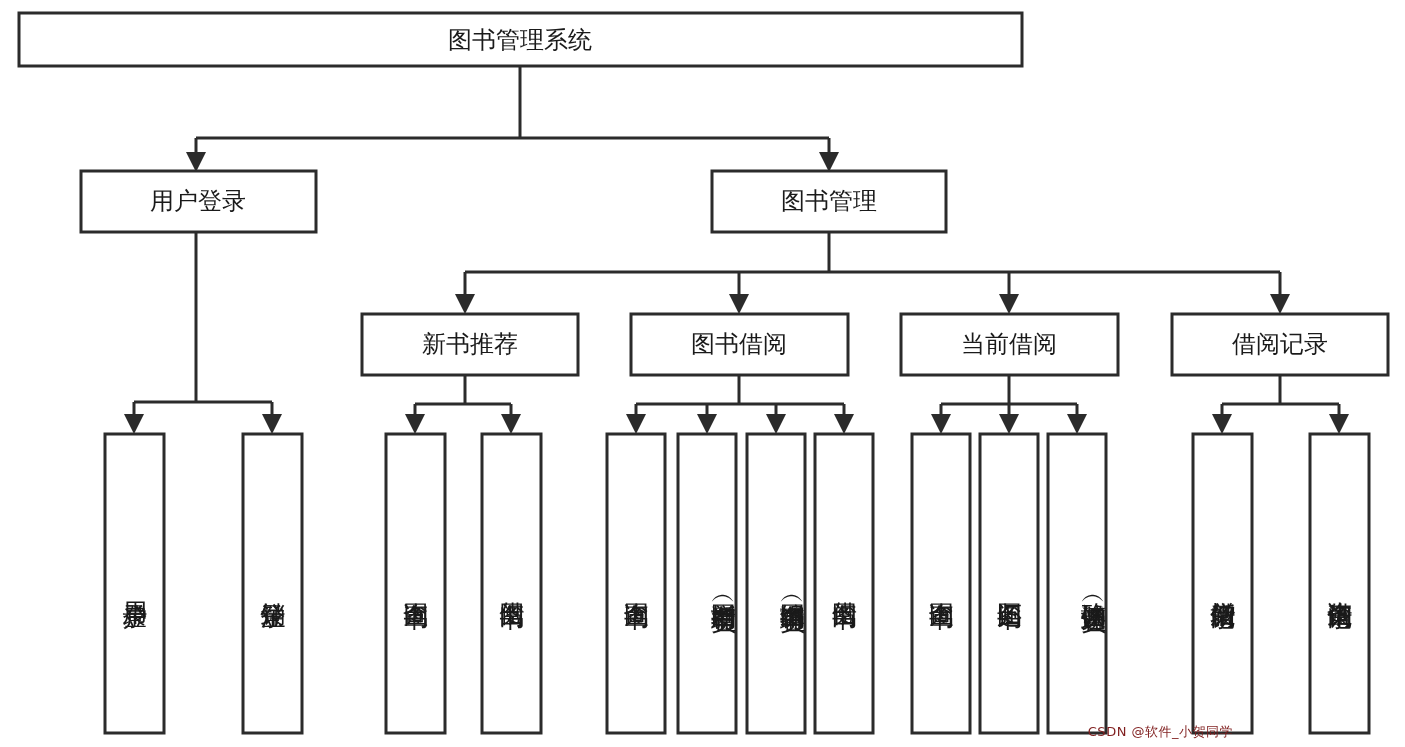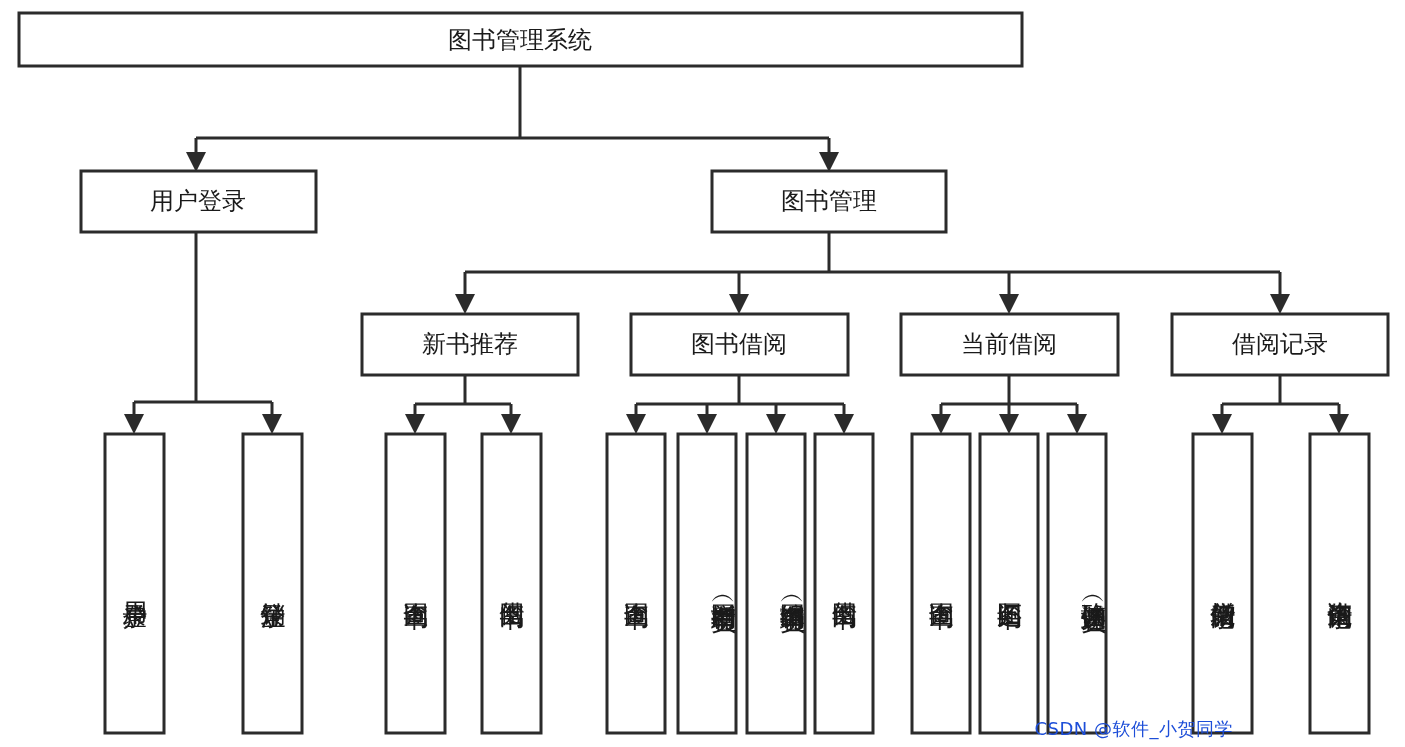--- a/index.html
+++ b/index.html
@@ -63,22 +63,22 @@
     color: #1a1a1a;
     letter-spacing: 1px;
     white-space: nowrap;
     pointer-events: none;
   }
   .watermark {
     position: absolute;
     right: 10px;
     bottom: 6px;
     font-family: "DejaVu Sans", "Liberation Sans", sans-serif;
-    font-size: 18px;
-    color: #1d4ed8;
+    font-size: 13px;
+    color: #7f1d1d;
     white-space: nowrap;
     letter-spacing: 0.5px;
   }
 </style>
 </head>
 <body>
 
 <div id="diagram-root">
 
   <svg class="diagram-canvas" viewBox="0 0 1405 747">

